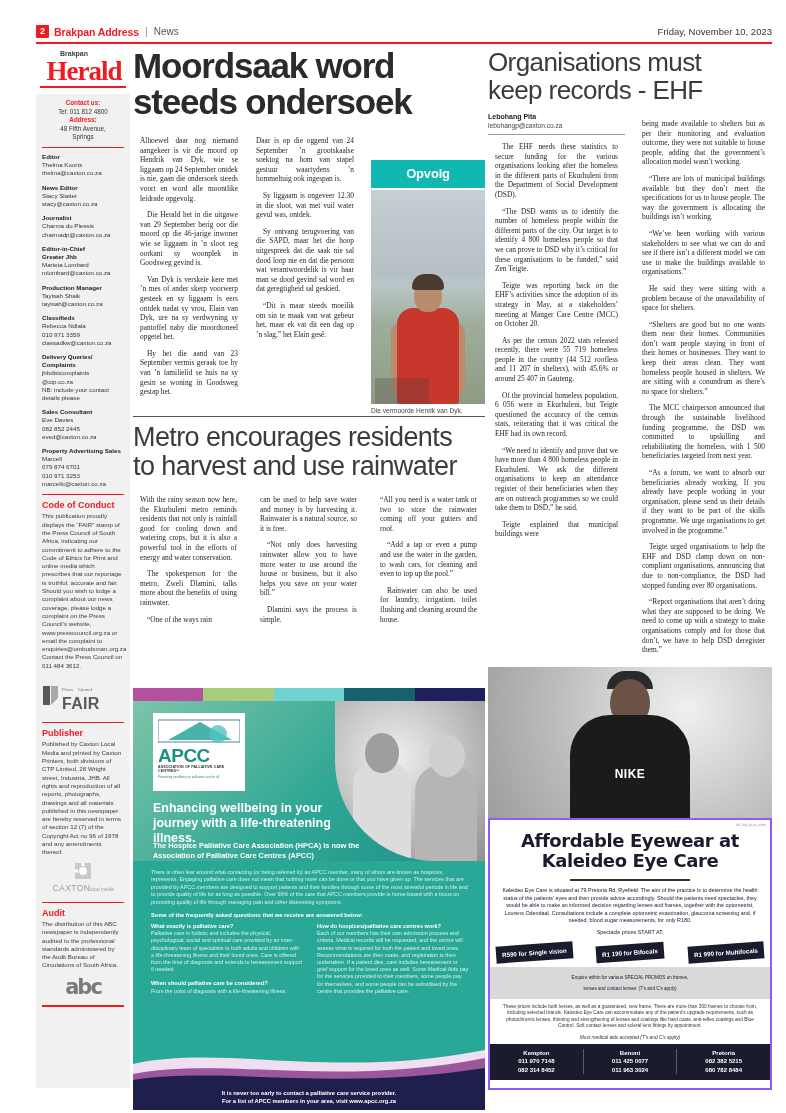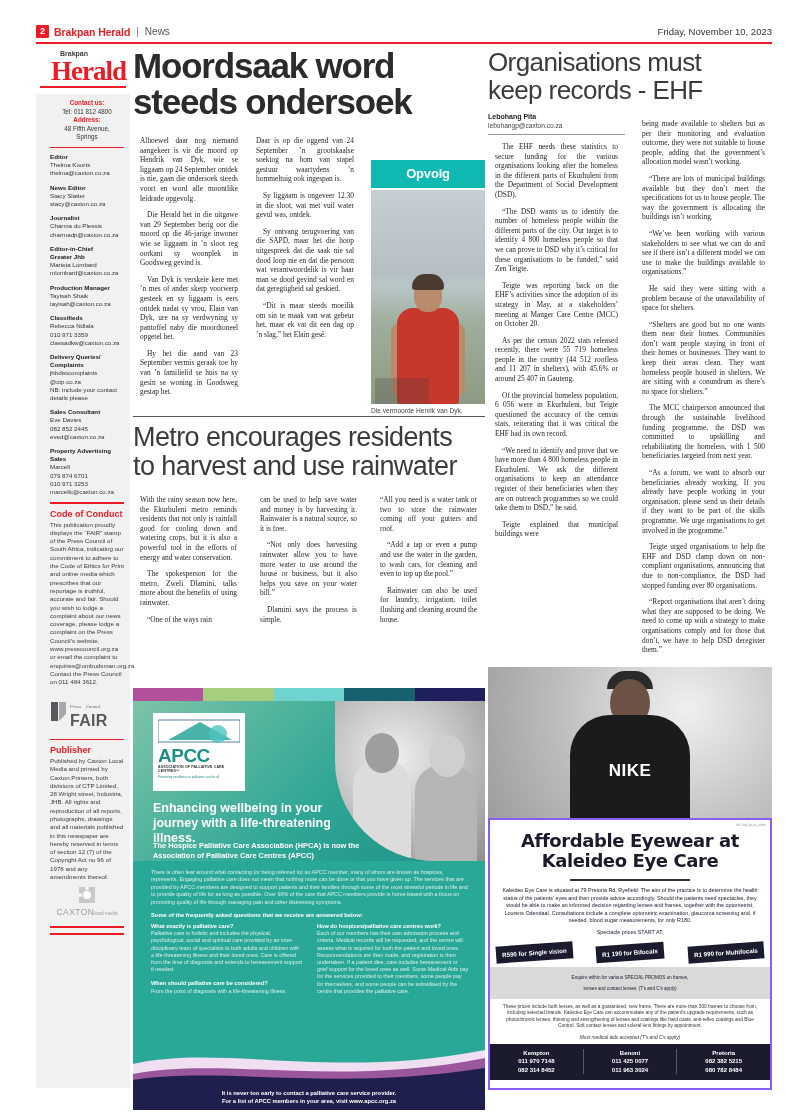--- a/index.html
+++ b/index.html
@@ -24,23 +24,23 @@
   .topdate{ position:absolute; right:14px; top:26px; font-size:9.5px; color:#333; }
   .redrule{ position:absolute; left:36px; top:42px; width:736px; height:2px; background:#ed1c24; }
 
   
   .sidebar{ position:absolute; left:36px; top:46px; width:94px; height:1042px;
             background:#f1f1f1; padding:0; }
   .masthead{ background:#fff; padding:4px 4px 6px 4px; text-align:center; }
   .mh-small{ font-size:7px; font-weight:bold; color:#3c3c3c; text-align:left;
              margin-left:20px; line-height:8px; }
   .mh-big{ font-family:"Liberation Serif", serif; font-weight:bold; color:#ed1c24;
-           font-size:27px; line-height:26px; letter-spacing:-1px; text-align:right; margin-left:2px;}
+           font-size:27px; line-height:26px; letter-spacing:-1px; text-align:center; margin-left:2px;}
   .mh-rule{ height:2px; background:#ed1c24; margin-top:2px; }
-  .sb-pad{ padding:5px 6px 8px 14px; }
+  .sb-pad{ padding:5px 6px 8px 6px; }
   .sb-center{ text-align:center; font-size:6.3px; line-height:8.5px; color:#333; }
   .sb-center b{ color:#ed1c24; }
   .sb-hr{ height:1.4px; background:#ed1c24; margin:5px 0 5px 0; }
   .sb-block{ font-size:6.2px; line-height:8.2px; color:#333; margin-bottom:6px; word-break:break-word;}
   .sb-block .hd{ font-weight:bold; color:#1a1a1a; display:block; }
   .sb-head-red{ color:#ed1c24; font-weight:bold; font-size:9px; line-height:11px; display:block; margin-bottom:1px;}
   .sb-body{ font-size:6.2px; line-height:8.3px; color:#3a3a3a; }
   .logo-box{ text-align:center; padding:7px 0 4px 0; }
   .fair-wrap{ display:flex; align-items:center; justify-content:center; gap:3px; }
   .fair-mark{ width:17px; height:21px; position:relative; }
@@ -106,21 +106,21 @@
               background:linear-gradient(180deg,#e8e8e8,#cfcfcf); margin-top:5px;}
   .zen-bg{ position:absolute; inset:0; background:
      radial-gradient(circle at 70% 25%, #f0f0f0 0%, #bdbdbd 55%, #9a9a9a 100%); }
   .zen-body{ position:absolute; left:50%; transform:translateX(-50%); bottom:0;
              width:120px; height:120px; background:#1b1b1b; border-radius:40px 40px 0 0; }
   .zen-head{ position:absolute; left:50%; transform:translateX(-50%); bottom:108px;
              width:40px; height:48px; background:#6b5244; border-radius:50%; }
   .zen-cap{ position:absolute; left:50%; transform:translateX(-50%); bottom:146px;
             width:46px; height:18px; background:#2a2a2a; border-radius:20px 20px 0 0;}
   .zen-nike{ position:absolute; left:50%; transform:translateX(-50%); bottom:54px;
-             color:#fff; font-weight:bold; font-size:17px; letter-spacing:.5px; }
+             color:#fff; font-weight:bold; font-size:12px; letter-spacing:.5px; }
   .zen-caption{ font-size:7px; color:#333; text-align:right; margin-top:3px; }
 
   
   .apcc{ position:absolute; left:133px; top:688px; width:352px; height:422px;
          background:#29a898; overflow:hidden; }
   .apcc-stripes{ display:flex; height:13px; }
   .apcc-stripes div{ flex:1; }
   .apcc-top{ position:relative; height:160px; background:
        linear-gradient(135deg,#7dc4a8 0%,#2fa795 55%,#1d8f86 100%); }
   .apcc-logo{ position:absolute; left:20px; top:12px; width:92px; height:78px;
@@ -178,21 +178,21 @@
   .kal-foot{ background:#1b1b2e; color:#fff; display:flex; padding:5px 0 6px 0; }
   .kal-foot > div{ flex:1; text-align:center; font-size:6px; line-height:8.5px; font-weight:bold;}
   .kal-foot > div + div{ border-left:1px solid #5a5a72; }
 </style>
 </head>
 <body>
 
 <div class="topbar">
   <div class="topbar-inner">
     <span class="pagenum">2</span>
-    <span class="pub-name">Brakpan Herald</span>
+    <span class="pub-name">Brakpan Address</span>
     <span class="pipe">|</span>
     <span class="section-name">News</span>
   </div>
   <div class="topdate">Friday, November 10, 2023</div>
   <div class="redrule"></div>
 </div>
 
 <div class="sidebar">
 
   <div class="masthead">
@@ -300,20 +300,25 @@
           <rect x="6.5" y="0" width="3" height="3" fill="#fff"></rect>
           <rect x="0" y="6.5" width="3" height="3" fill="#fff"></rect>
         </svg>
       </span>
       <div class="caxton-name">
         <span>CAXTON</span><small>local media</small>
       </div>
     </div>
 
     <div class="sb-hr"></div>
+    <div>
+      <span class="sb-head-red">Audit</span>
+      <div class="sb-body">The distribution of this ABC newspaper is independently audited to the professional standards administered by the Audit Bureau of Circulations of South Africa.</div>
+      <div class="abc-wrap">abc</div>
+    </div>
     <div class="sb-botline"></div>
   </div>
 </div>
 
 <div class="main">
 
   <div style="position:relative;">
     <h1 class="headline">
       <span>Moordsaak word</span><br>
       <span>steeds ondersoek</span>

